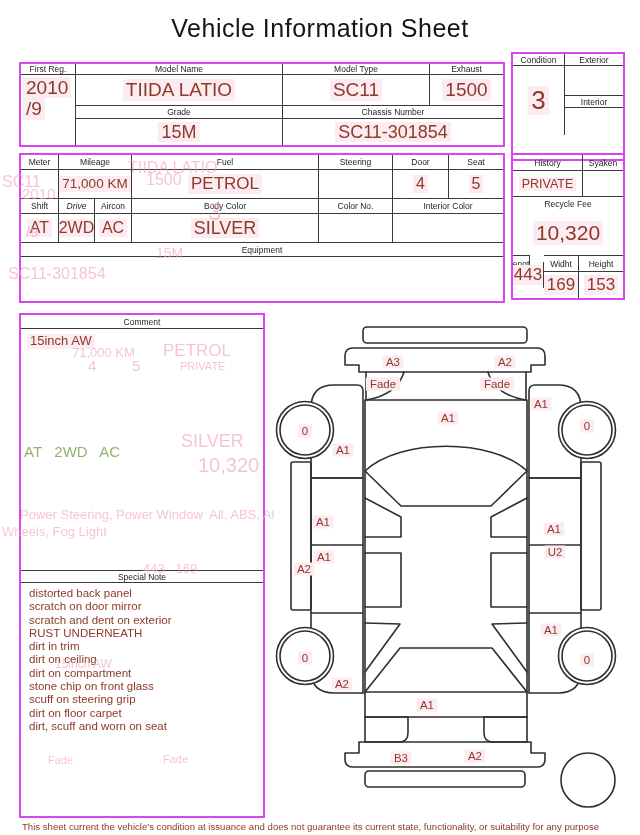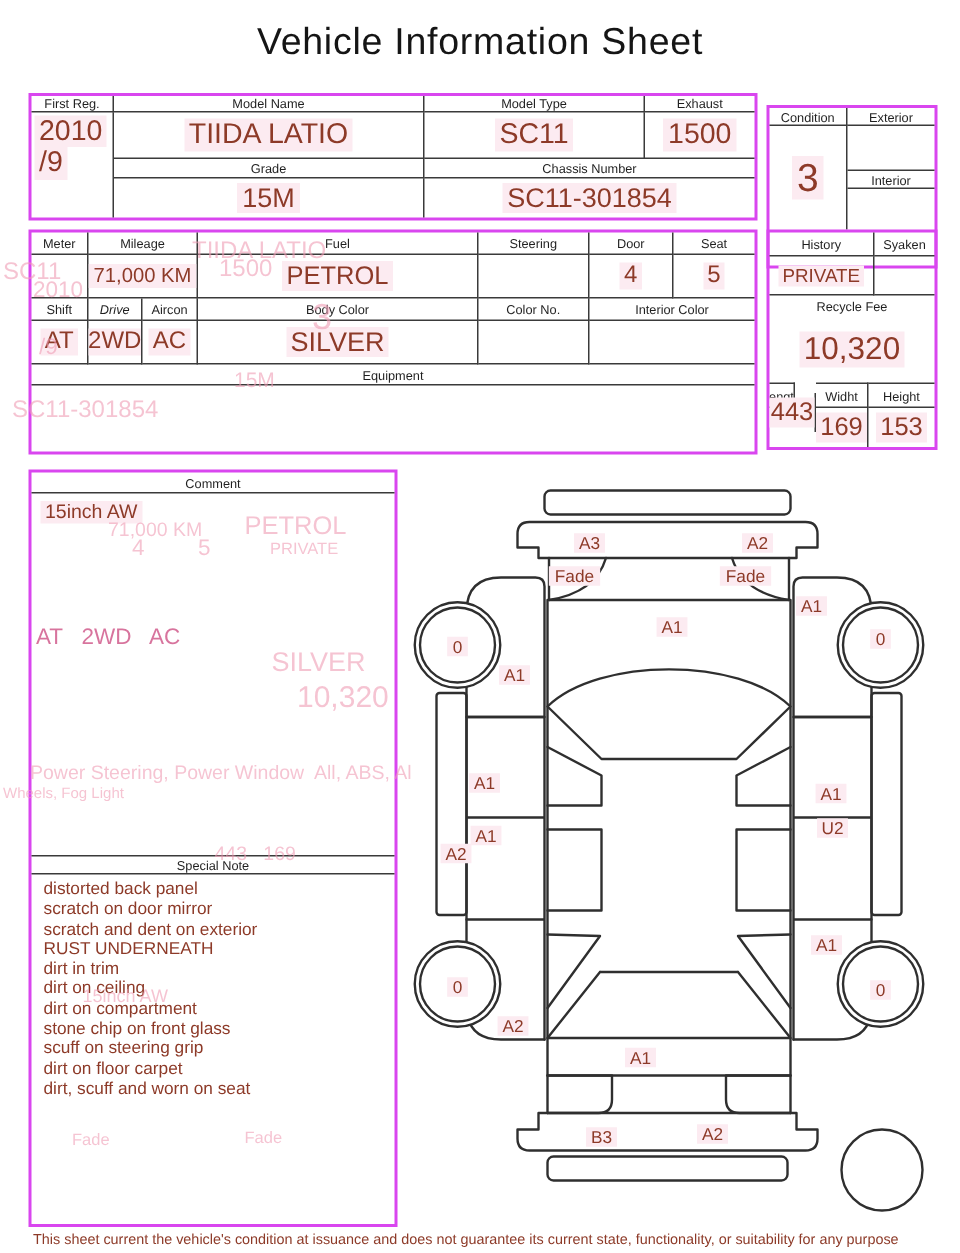--- a/index.html
+++ b/index.html
@@ -50,21 +50,21 @@
     <div class="cell lab br bb" style="left:55px;top:42px;width:207px;height:13px;">Grade</div>
     <div class="cell lab bb" style="left:262px;top:42px;width:220px;height:13px;">Chassis Number</div>
     <div class="cell val br" style="left:55px;top:55px;width:207px;height:26px;font-size:18px;">
         <span class="hl">15M</span>
       </div>
     <div class="cell val" style="left:262px;top:55px;width:220px;height:26px;font-size:18px;">
         <span class="hl">SC11-301854</span>
       </div>
   </div>
 
-  <div class="box" style="left:511px;top:70px;width:114px;height:109px;">
+  <div class="box" style="left:511px;top:52px;width:114px;height:109px;">
     <div class="cell lab br bb" style="left:0;top:0;width:52px;height:12px;">Condition</div>
     <div class="cell lab bb" style="left:52px;top:0;width:58px;height:12px;">Exterior</div>
     <div class="cell val br" style="left:0;top:12px;width:52px;height:69px;font-size:26px;">
         <span class="hl">3</span>
       </div>
     <div class="cell val bb" style="left:52px;top:12px;width:58px;height:30px;font-size:12px;"></div>
     <div class="cell lab bb" style="left:52px;top:42px;width:58px;height:12px;">Interior</div>
     <div class="cell val" style="left:52px;top:54px;width:58px;height:27px;font-size:12px;"></div>
   </div>
 
@@ -260,22 +260,22 @@
     <span class="ghost" style="left: 146px; top: 172px; font-size: 16px; color: rgb(240, 157, 181);">1500</span>
     <span class="ghost" style="left: 208px; top: 200px; font-size: 24px; color: rgb(240, 157, 181);">3</span>
     <span class="ghost" style="left: 26px; top: 224px; font-size: 15px; color: rgb(240, 157, 181);">/9</span>
     <span class="ghost" style="left: 156px; top: 246px; font-size: 14px; color: rgb(240, 157, 181);">15M</span>
     <span class="ghost" style="left: 8px; top: 266px; font-size: 16px; color: rgb(240, 157, 181);">SC11-301854</span>
     <span class="ghost" style="left: 72px; top: 346px; font-size: 13px; color: rgb(240, 157, 181);">71,000 KM</span>
     <span class="ghost" style="left: 163px; top: 342px; font-size: 17px; color: rgb(240, 157, 181);">PETROL</span>
     <span class="ghost" style="left: 88px; top: 358px; font-size: 15px; color: rgb(240, 157, 181);">4</span>
     <span class="ghost" style="left: 132px; top: 358px; font-size: 15px; color: rgb(240, 157, 181);">5</span>
     <span class="ghost" style="left: 180px; top: 361px; font-size: 11px; color: rgb(240, 157, 181);">PRIVATE</span>
-    <span class="ghost" style="left: 24px; top: 417px; font-size: 15px; color: #be185d; text-align: right;">AT   2WD   AC</span>
+    <span class="ghost" style="left: 24px; top: 444px; font-size: 15px; color: #4d7c0f; text-align: right;">AT   2WD   AC</span>
     <span class="ghost" style="left: 181px; top: 432px; font-size: 18px; color: rgb(240, 157, 181);">SILVER</span>
     <span class="ghost" style="left: 198px; top: 455px; font-size: 20px; color: rgb(240, 157, 181);">10,320</span>
     <span class="ghost" style="left: 20px; top: 508px; font-size: 13px; color: rgb(240, 157, 181);">Power Steering, Power Window  All, ABS, Al</span>
-    <span class="ghost" style="left: 2px; top: 525px; font-size: 10px; color: rgb(240, 157, 181);">Wheels, Fog Light</span>
+    <span class="ghost" style="left: 2px; top: 525px; font-size: 13px; color: rgb(240, 157, 181);">Wheels, Fog Light</span>
     <span class="ghost" style="left: 143px; top: 562px; font-size: 13px; color: rgb(240, 157, 181);">443   169</span>
     <span class="ghost" style="left: 55px; top: 658px; font-size: 12px; color: rgb(240, 157, 181);">15inch AW</span>
     <span class="ghost" style="left: 48px; top: 755px; font-size: 11px; color: rgb(240, 157, 181);">Fade</span>
     <span class="ghost" style="left: 163px; top: 754px; font-size: 11px; color: rgb(240, 157, 181);">Fade</span>
   </div>
 
 </body></html>

